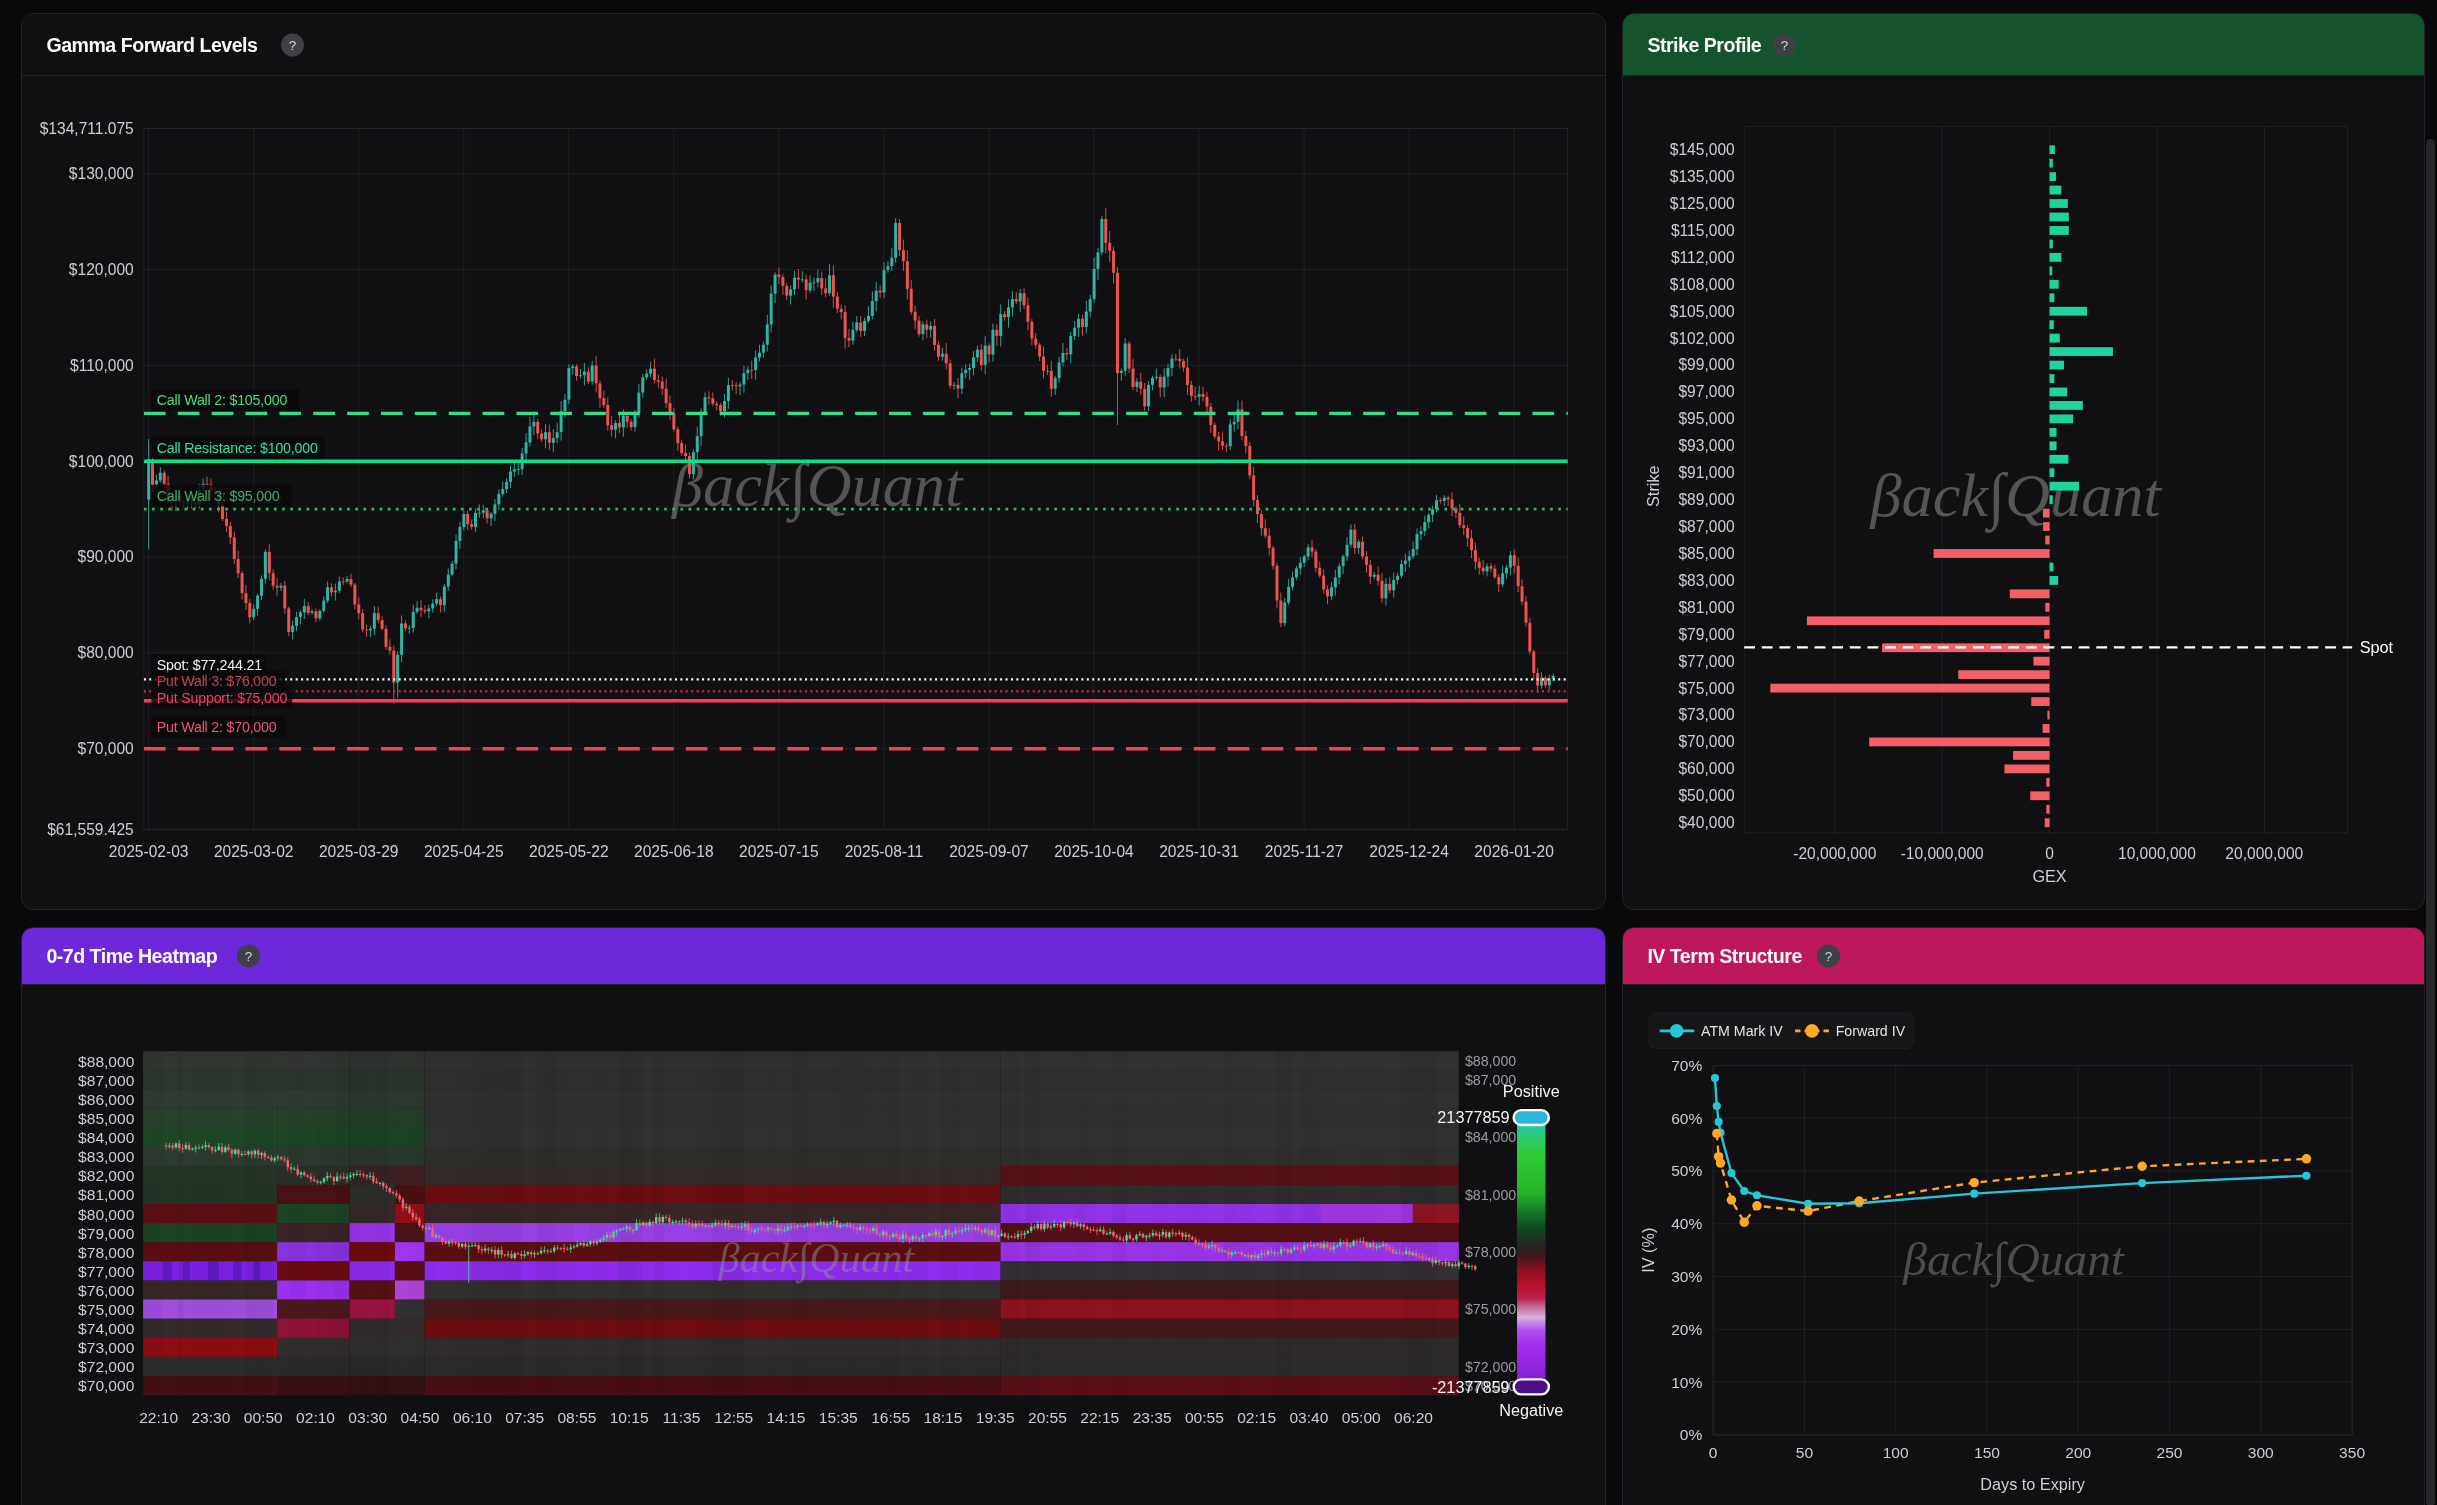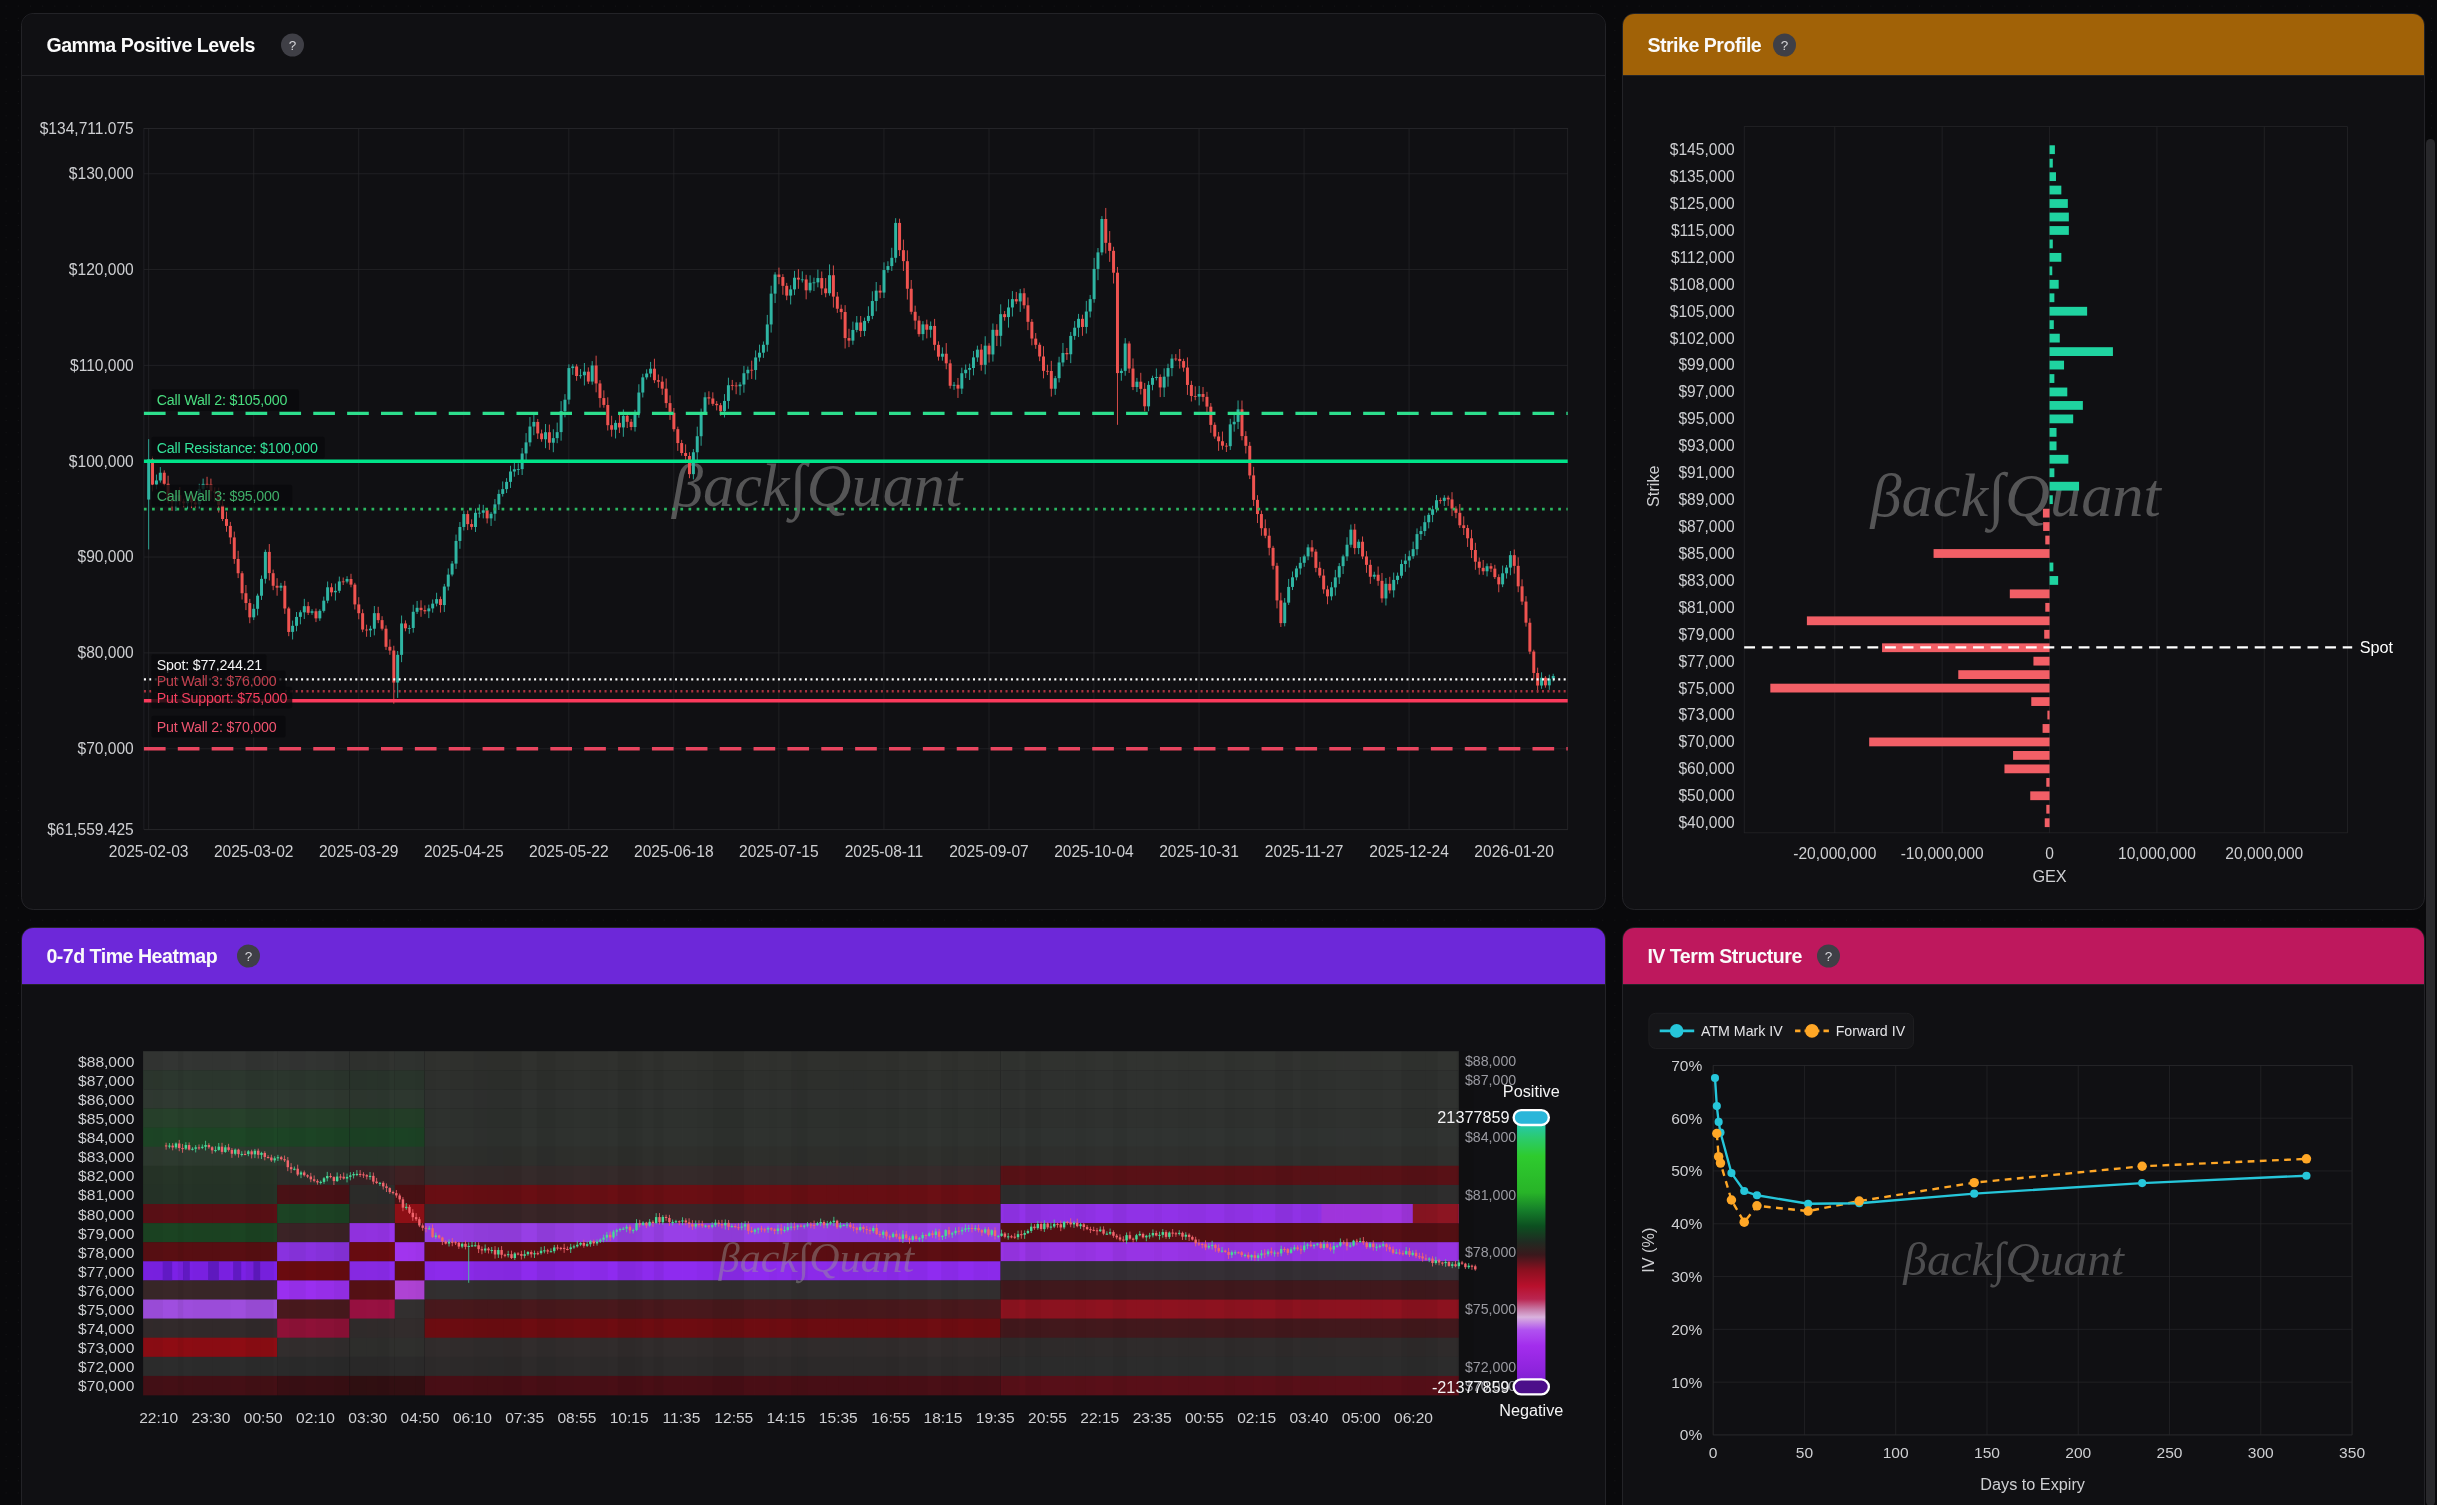--- a/index.html
+++ b/index.html
@@ -800,21 +800,21 @@
       <rect x="191" y="945" width="170" height="32" rx="3" fill="#0a0a0c" fill-opacity="0.82"></rect>
       <text x="199" y="968.5" font-size="21" letter-spacing="-0.3" fill="#f4f4f5">Spot: $77,244.21</text>
       <rect x="191" y="969" width="198" height="32" rx="3" fill="#0a0a0c" fill-opacity="0.82"></rect>
       <text x="199" y="992.5" font-size="21" letter-spacing="-0.3" fill="#c0404e">Put Wall 3: $76,000</text>
       <rect x="191" y="993" width="208" height="32" rx="3" fill="#0a0a0c" fill-opacity="0.82"></rect>
       <text x="199" y="1016.5" font-size="21" letter-spacing="-0.3" fill="#f43f5e">Put Support: $75,000</text>
       <rect x="191" y="1036" width="198" height="32" rx="3" fill="#0a0a0c" fill-opacity="0.82"></rect>
       <text x="199" y="1059.5" font-size="21" letter-spacing="-0.3" fill="#f05570">Put Wall 2: $70,000</text>
     </svg>
     <div class="hd" style="background:#101013;height:62px">
-      <span class="t">Gamma Positive Levels</span>
+      <span class="t">Gamma Forward Levels</span>
       <span class="q" style="left:259px">?</span>
     </div>
   </div>
 <div class="panel" style="left:1622px;top:13px;width:803px;height:897px">
     <svg width="803" height="897" viewBox="0 0 1186 1324" style="position:absolute;left:0;top:0">
       <line x1="312.8" y1="166" x2="312.8" y2="1209" stroke="#28282b" stroke-width="1"></line>
       <line x1="471.4" y1="166" x2="471.4" y2="1209" stroke="#28282b" stroke-width="1"></line>
       <line x1="630.0" y1="166" x2="630.0" y2="1209" stroke="#28282b" stroke-width="1"></line>
       <line x1="788.6" y1="166" x2="788.6" y2="1209" stroke="#28282b" stroke-width="1"></line>
       <line x1="947.2" y1="166" x2="947.2" y2="1209" stroke="#28282b" stroke-width="1"></line>
@@ -900,21 +900,21 @@
       <text x="312.8" y="1248" text-anchor="middle" font-size="23" fill="#cecfd2">-20,000,000</text>
       <text x="471.4" y="1248" text-anchor="middle" font-size="23" fill="#cecfd2">-10,000,000</text>
       <text x="630.0" y="1248" text-anchor="middle" font-size="23" fill="#cecfd2">0</text>
       <text x="788.6" y="1248" text-anchor="middle" font-size="23" fill="#cecfd2">10,000,000</text>
       <text x="947.2" y="1248" text-anchor="middle" font-size="23" fill="#cecfd2">20,000,000</text>
       <text x="630" y="1281" text-anchor="middle" font-size="24" fill="#cecfd2">GEX</text>
       <text x="53" y="697" text-anchor="middle" font-size="24" fill="#cecfd2" transform="rotate(-90 53 697)">Strike</text>
       <line x1="179" y1="935" x2="1077" y2="935" stroke="#ffffff" stroke-width="3.5" stroke-dasharray="16 10"></line>
       <text x="1088" y="943" font-size="24" fill="#ffffff">Spot</text>
     </svg>
-    <div class="hd" style="background:#a16207;height:62px">
+    <div class="hd" style="background:#14532d;height:62px">
       <span class="t">Strike Profile</span>
       <span class="q" style="left:150px">?</span>
     </div>
   </div>
 <div class="panel" style="left:21px;top:927px;width:1585px;height:606px">
     <svg width="1585" height="578" viewBox="0 0 2340 854" style="position:absolute;left:0;top:0">
       <rect x="178" y="182.0" width="198" height="28.7" fill="#343634"></rect>
       <rect x="376" y="182.0" width="107" height="28.7" fill="#333533"></rect>
       <rect x="483" y="182.0" width="67" height="28.7" fill="#323431"></rect>
       <rect x="550" y="182.0" width="44" height="28.7" fill="#303330"></rect>

